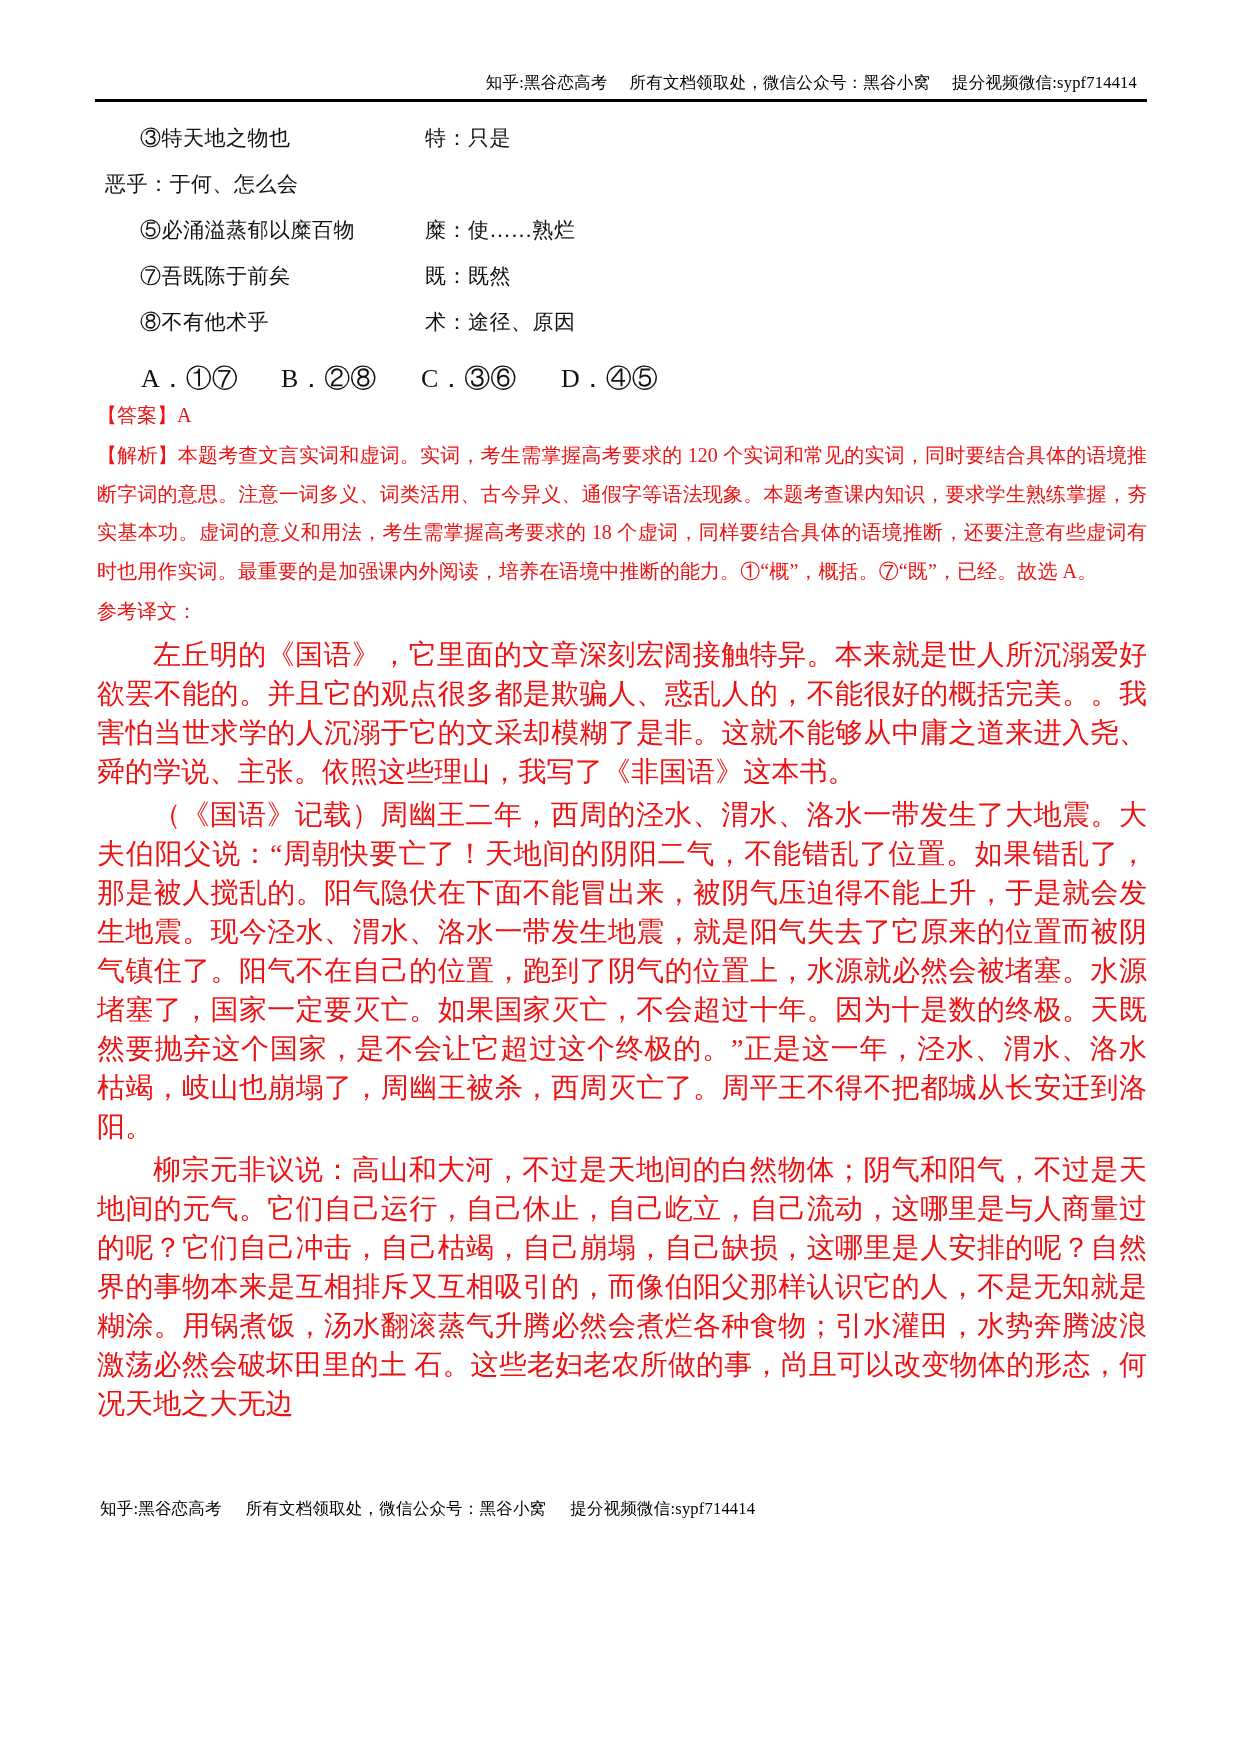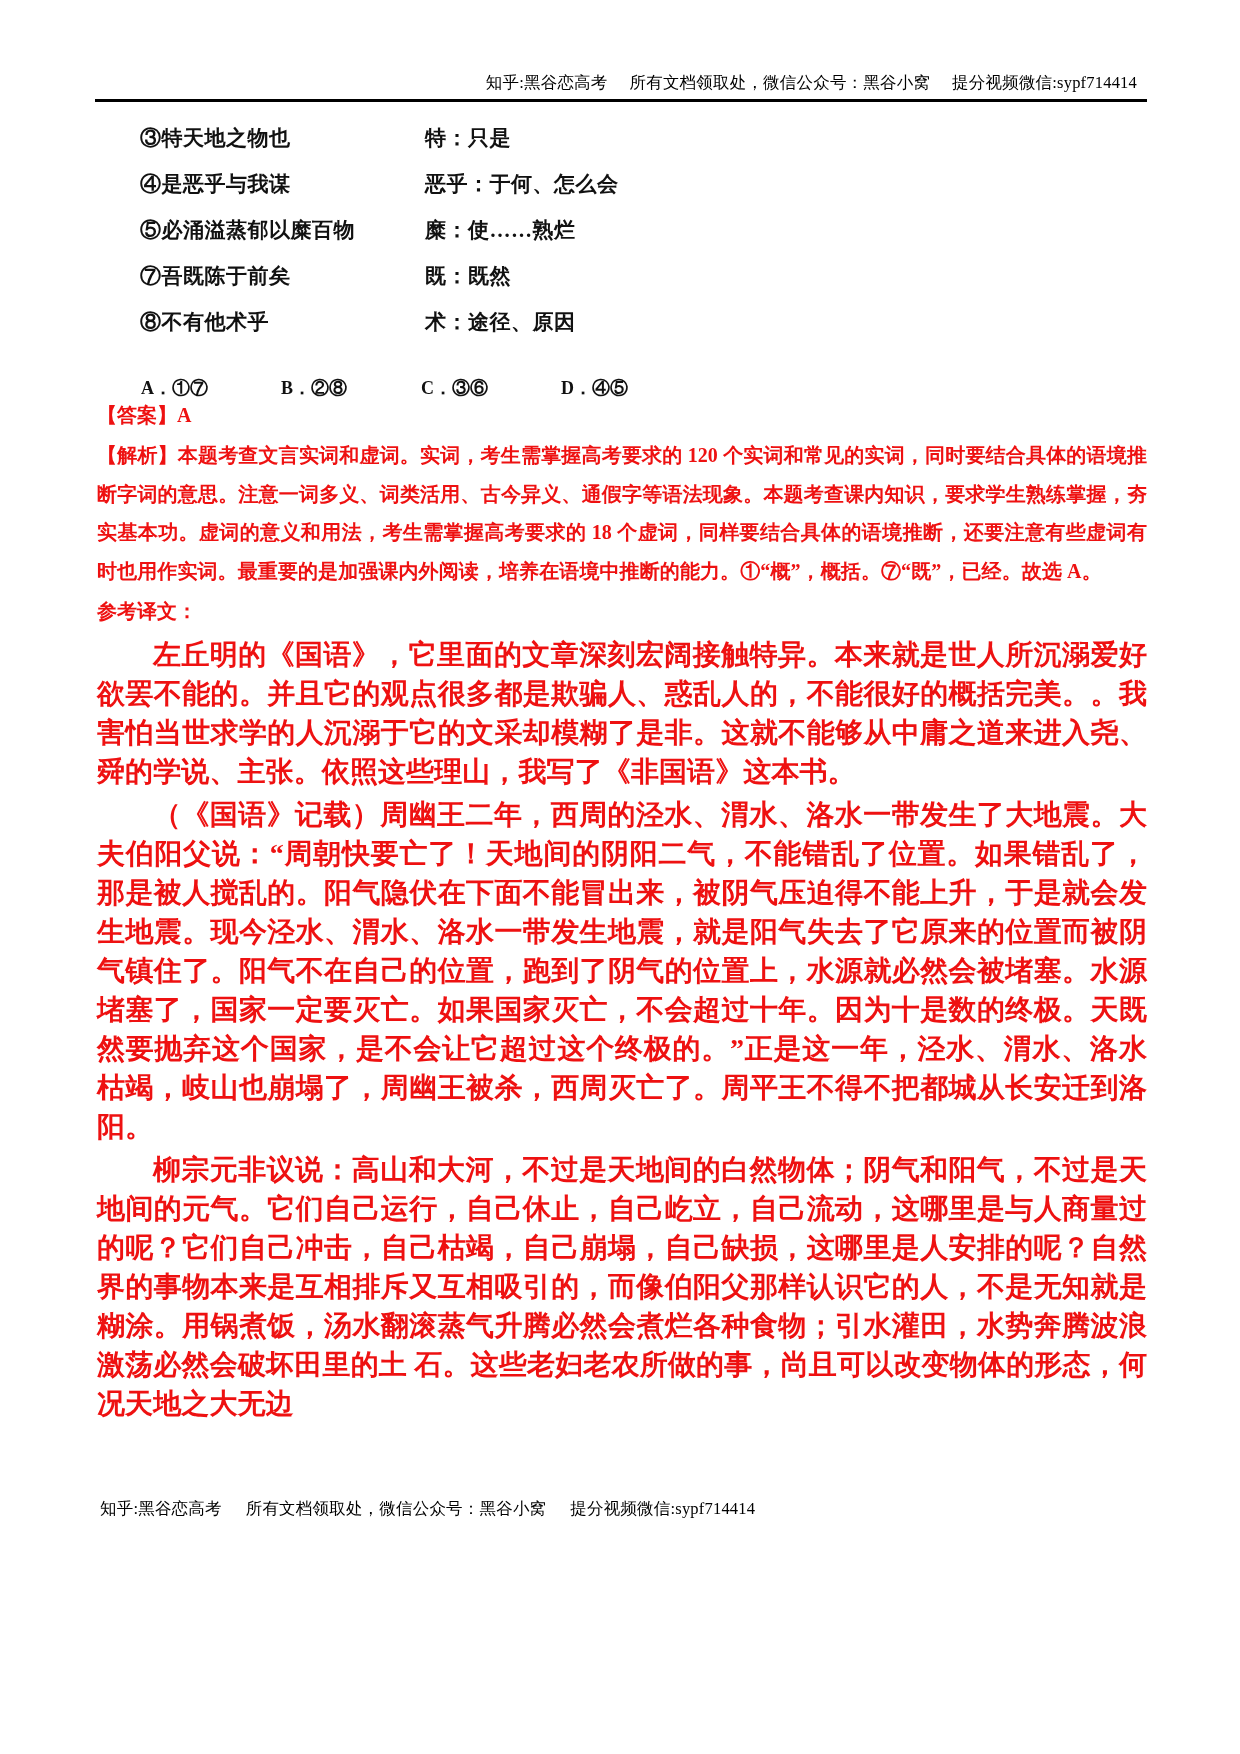--- a/index.html
+++ b/index.html
@@ -43,21 +43,20 @@
     border-top: 3px solid #000000;
     width: 1052px;
   }
 
   
   .body {
     position: absolute;
     left: 97px;
     top: 124px;
     width: 1050px;
-    font-weight: bold;
   }
 
   
   .vocab-list {
     margin: 0;
     padding: 0;
   }
   .vocab-row {
     display: flex;
     align-items: baseline;
@@ -74,22 +73,22 @@
   }
   .vocab-row .gloss {
     white-space: nowrap;
     padding-left: 8px;
   }
 
   
   .options {
     display: flex;
     height: 44px;
-    align-items: flex-end;
-    font-size: 18px;
+    align-items: center;
+    font-size: 26px;
     color: #111111;
     padding-left: 44px;
     margin-top: 2px;
   }
   .option {
     width: 140px;
     white-space: nowrap;
     font-family: "Liberation Serif", "DejaVu Serif", serif;
   }
   .answer-line {
@@ -155,21 +154,20 @@
   </div>
 
   <div class="body">
 
     <div class="vocab-list">
       <div class="vocab-row">
         <span class="sentence">③特天地之物也</span>
         <span class="gloss">特：只是</span>
       </div>
       <div class="vocab-row">
-        <span class="sentence">④是恶乎与我谋</span>
         <span class="gloss">恶乎：于何、怎么会</span>
       </div>
       <div class="vocab-row">
         <span class="sentence">⑤必涌溢蒸郁以糜百物</span>
         <span class="gloss">糜：使……熟烂</span>
       </div>
       <div class="vocab-row">
         <span class="sentence">⑦吾既陈于前矣</span>
         <span class="gloss">既：既然</span>
       </div>

